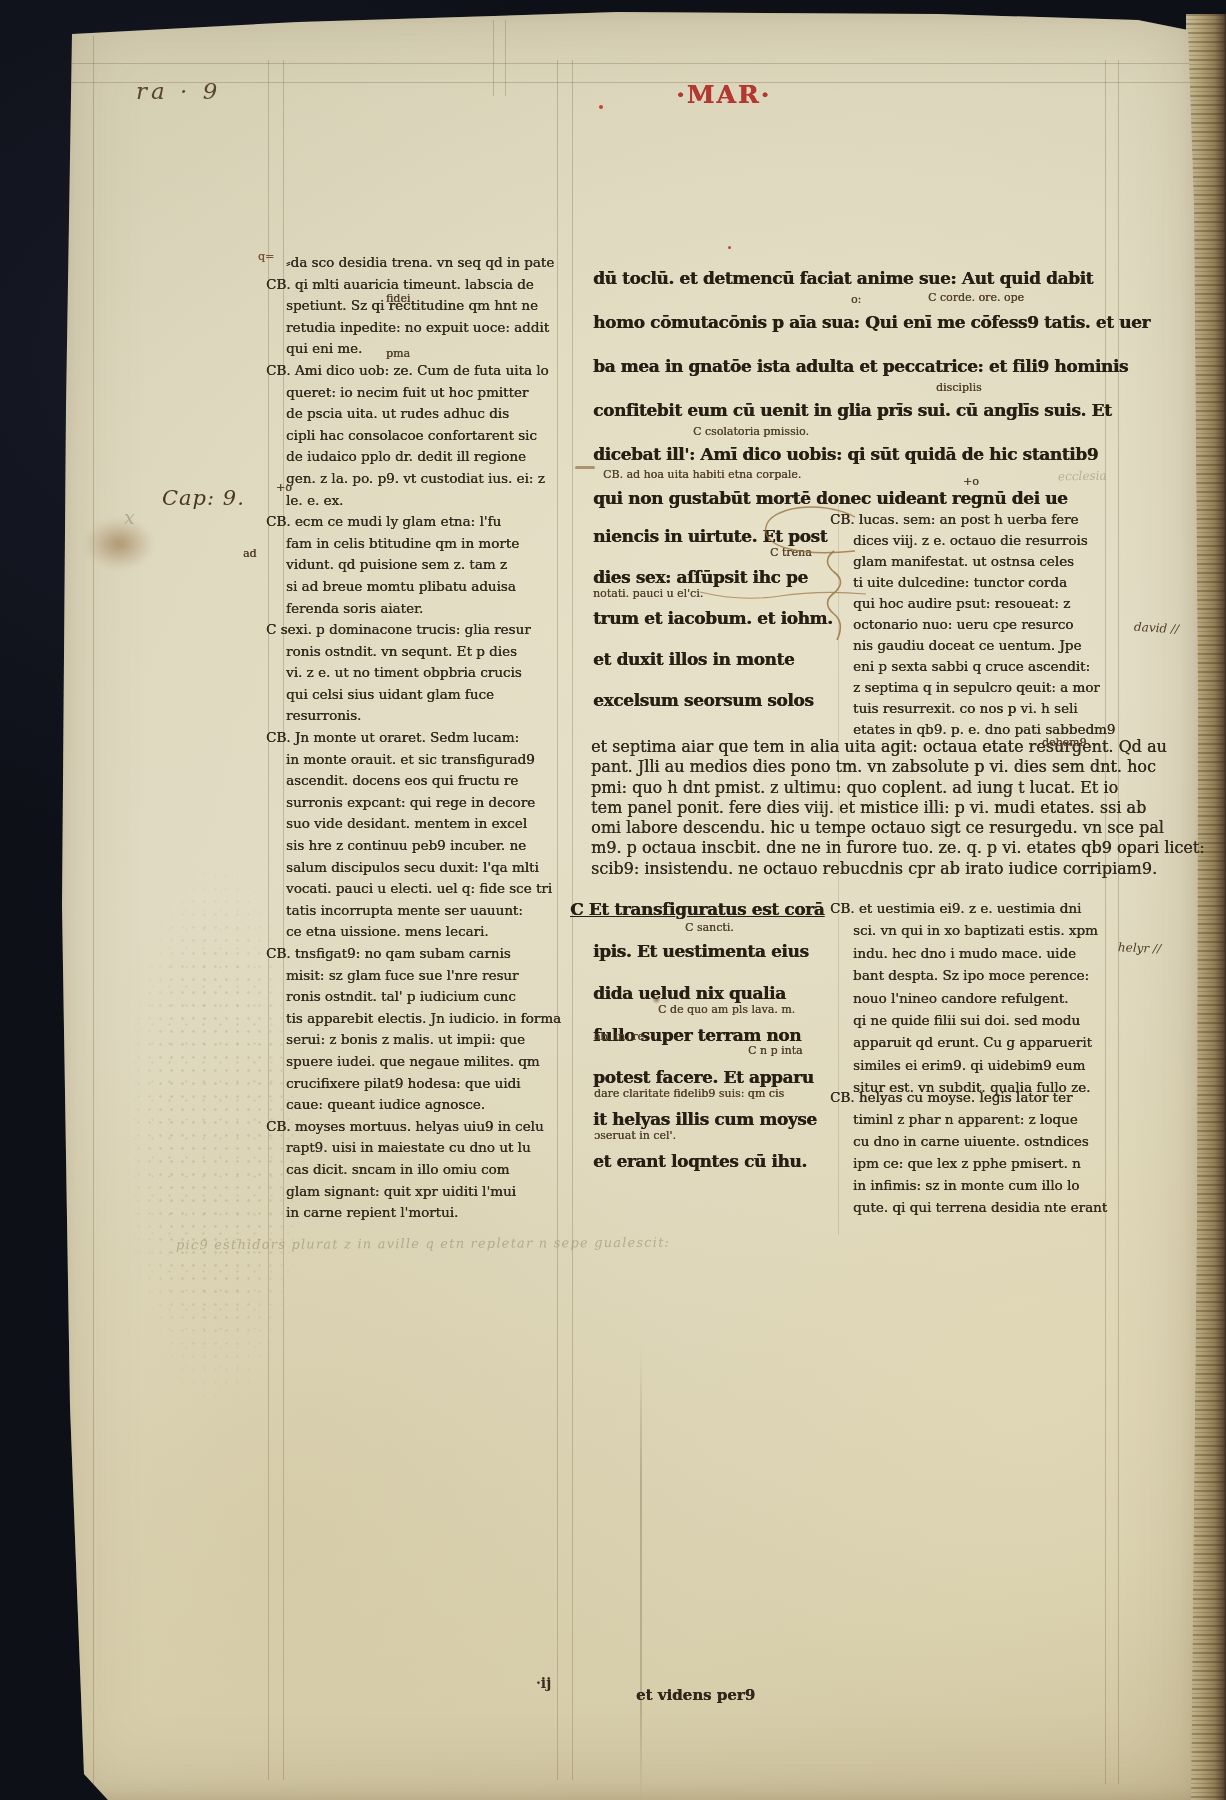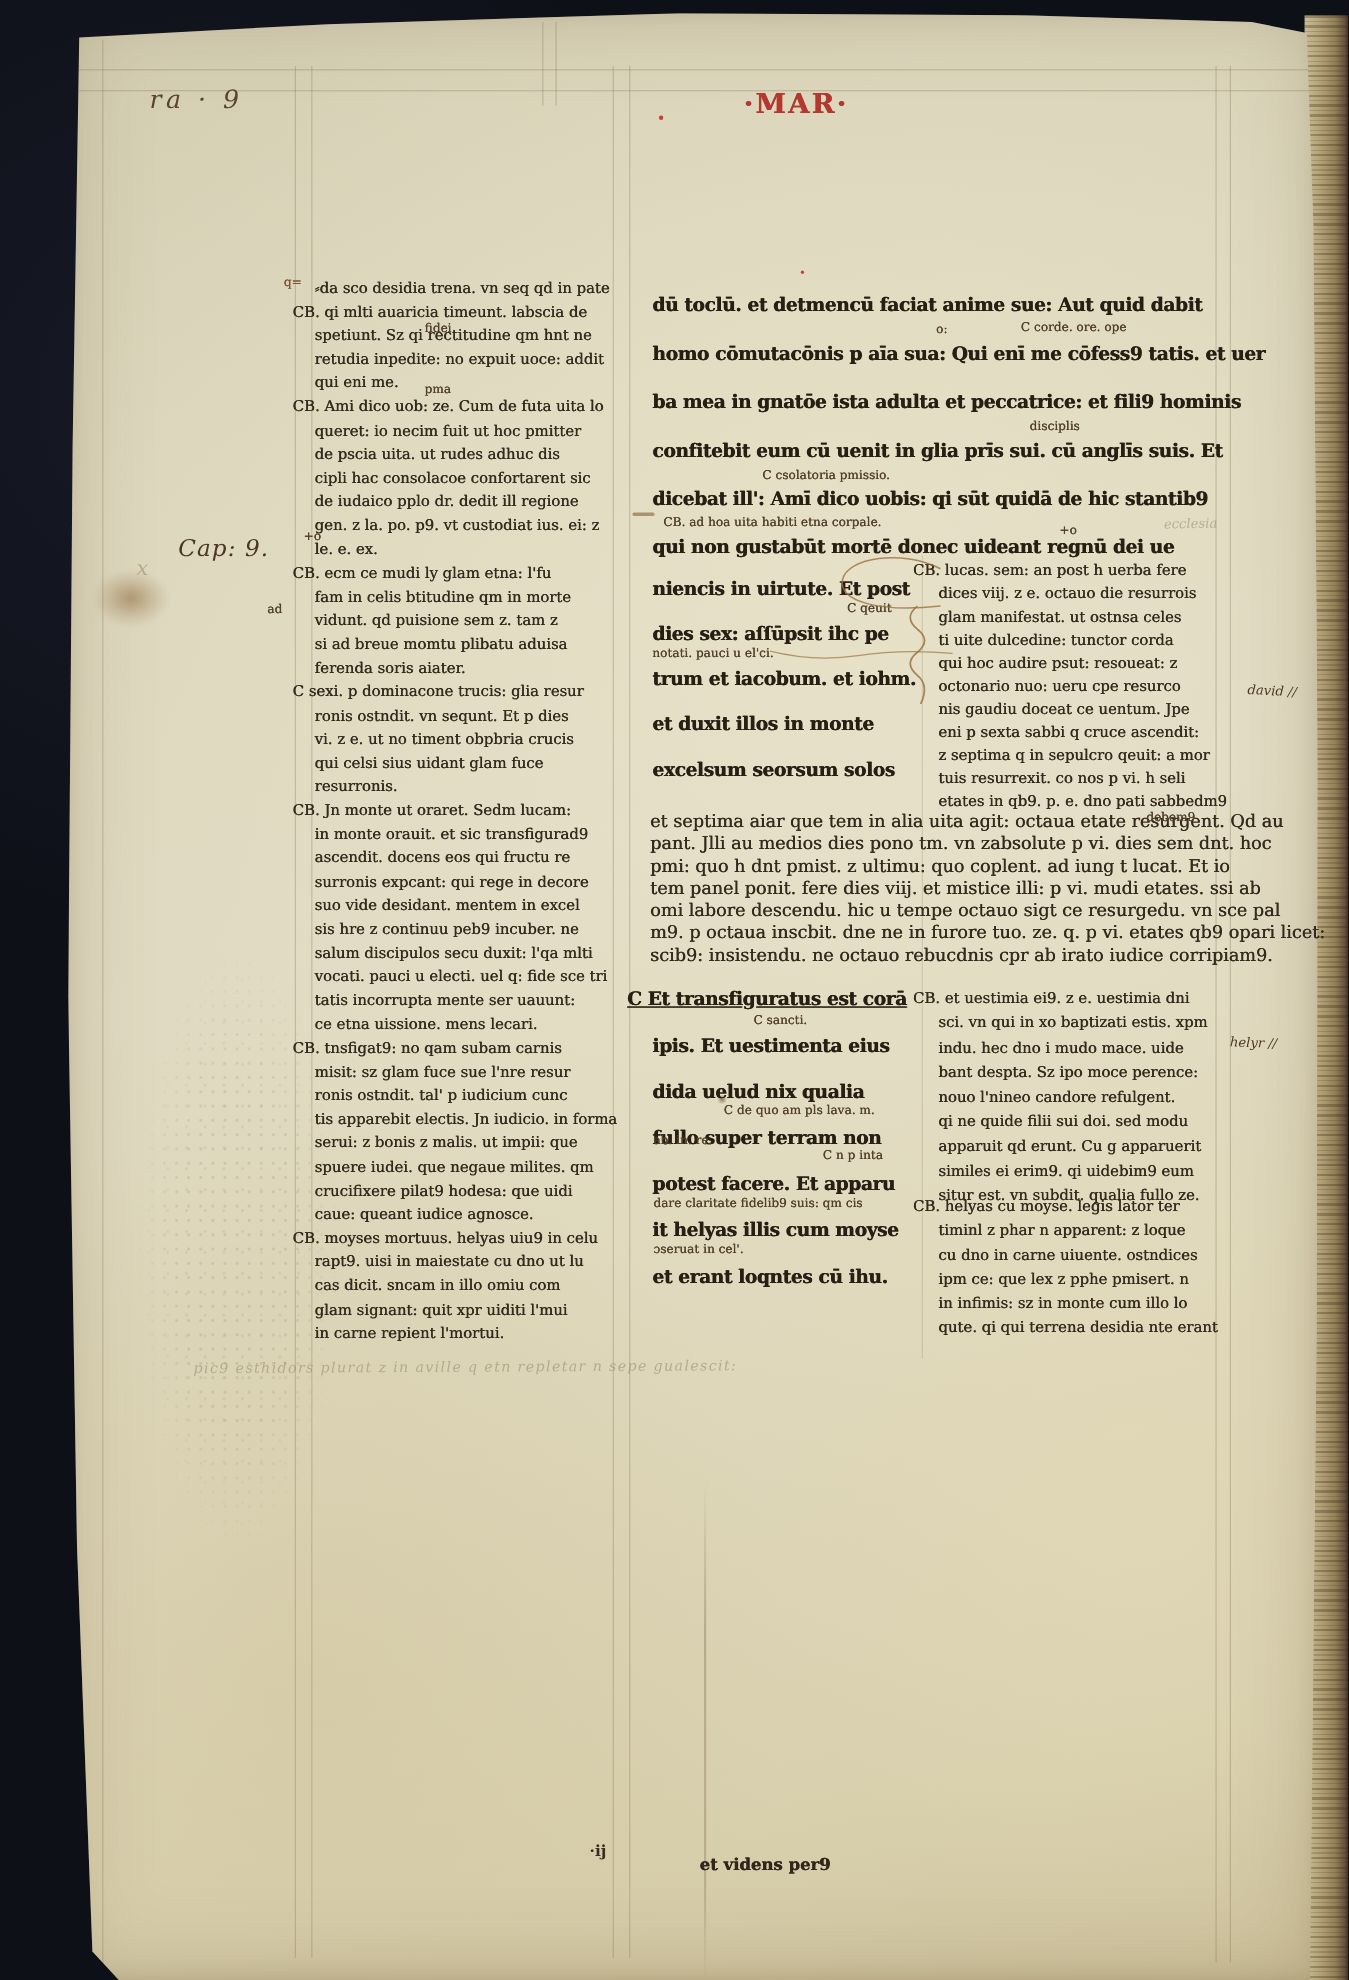--- a/index.html
+++ b/index.html
@@ -221,21 +221,21 @@
       <div>in infimis: sz in monte cum illo lo</div>
       <div>qute. qi qui terrena desidia nte erant</div>
     </div>
 
   <div class="note" style="left:851px;top:293px;">o:</div>
   <div class="note" style="left:928px;top:291px;">C corde. ore. ope</div>
   <div class="note" style="left:936px;top:381px;">disciplis</div>
   <div class="note" style="left:693px;top:425px;">C csolatoria pmissio.</div>
   <div class="note" style="left:603px;top:468px;">CB. ad hoa uita habiti etna corpale.</div>
   <div class="note" style="left:963px;top:475px;">+o</div>
-  <div class="note" style="left:770px;top:546px;">C qeuit</div>
+  <div class="note" style="left:770px;top:546px;">C trena</div>
   <div class="note" style="left:593px;top:587px;">notati. pauci u el'ci.</div>
   <div class="note" style="left:664px;top:921px;margin-left:21px;">C sancti.</div>
   <div class="note" style="left:658px;top:1003px;">C de quo am pls lava. m.</div>
   <div class="note" style="left:594px;top:1030px;">ab. in. re.</div>
   <div class="note" style="left:748px;top:1044px;">C n p inta</div>
   <div class="note" style="left:594px;top:1087px;">dare claritate fidelib9 suis: qm cis</div>
   <div class="note" style="left:594px;top:1129px;">ɔseruat in cel'.</div>
   <div class="note" style="left:1042px;top:736px;">debem9</div>
   <div class="note" style="left:386px;top:292px;">fidei</div>
   <div class="note" style="left:386px;top:347px;">pma</div>

